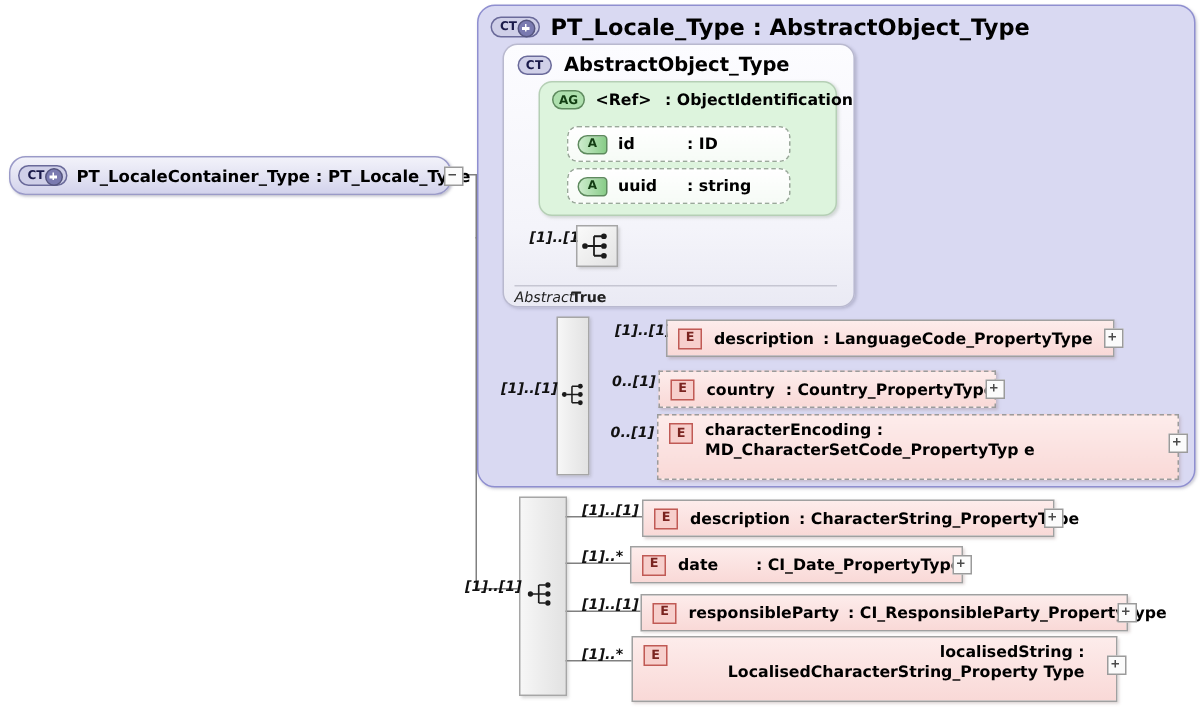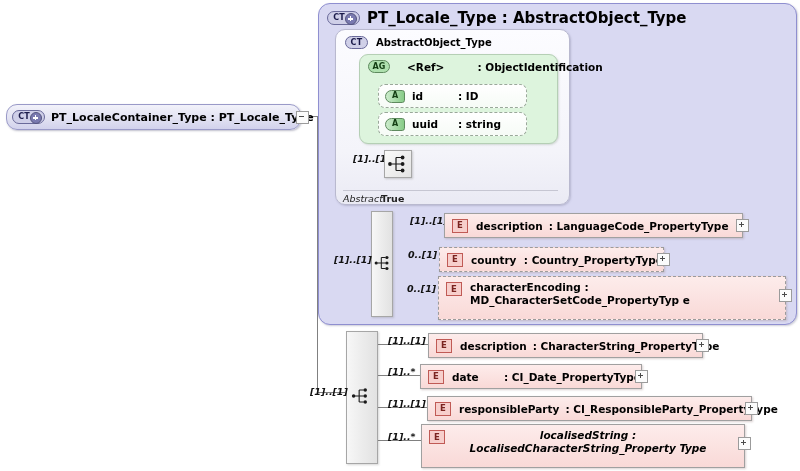--- a/index.html
+++ b/index.html
@@ -59,36 +59,36 @@
     position: absolute;
     border: 1px solid #b9b9cf;
     border-radius: 10px;
     background: linear-gradient(to bottom,#fcfcff 0%,#f4f4fa 70%,#eaeaf4 100%);
     box-shadow: 1px 1px 2px rgba(120,120,150,.35);
   }
   .basebox > .hdr {
     position: absolute; left: 9px; top: 6px;
     display: flex; align-items: center; white-space: nowrap;
   }
-  .basebox > .hdr .lbl { margin-left: 8px; font-weight: bold; font-size: 10px; }
+  .basebox > .hdr .lbl { margin-left: 8px; font-weight: bold; font-size: 13px; }
 
   
   .attrgroup {
     position: absolute;
     border: 1px solid #b5cfb5;
     border-radius: 9px;
     background: #ddf4dd;
     box-shadow: 1px 1px 2px rgba(130,150,130,.3);
   }
   .attrgroup > .hdr {
     position: absolute; left: 8px; top: 5px;
     display: flex; align-items: center; white-space: nowrap;
   }
-  .attrgroup > .hdr .nm { margin-left: 17px; font-weight: bold; }
-  .attrgroup > .hdr .ty { margin-left: 33px; font-weight: bold; }
+  .attrgroup > .hdr .nm { margin-left: 7px; font-weight: bold; }
+  .attrgroup > .hdr .ty { margin-left: 9px; font-weight: bold; }
 
   
   .attrrow {
     position: absolute;
     border: 1px dashed #9aa89a;
     border-radius: 7px;
     background: linear-gradient(to bottom,#ffffff 0%,#f6fbf6 100%);
     display: flex; align-items: center;
     padding-left: 6px;
     white-space: nowrap;
@@ -382,17 +382,17 @@
     <span class="nm">responsibleParty</span>
     <span class="ty" style="margin-left:6px;">: CI_ResponsibleParty_PropertyType</span>
   </div>
   <div class="expander plus" style="left:745px; top:402px;"></div>
 
   <div class="card" style="left:388px; top:431px;">[1]..*</div>
   <div class="elrow req wrap" style="left:421px; top:424px; width:315px; height:38px;">
     <span class="chip chip-e" style="margin-top:1px;">
       <span>E</span>
     </span>
-    <span class="txtwrap" style="width:270px; text-align:center;font-style:italic;">localisedString : LocalisedCharacterString_Property Type</span>
+    <span class="txtwrap" style="width:270px; text-align:right;">localisedString : LocalisedCharacterString_Property Type</span>
   </div>
   <div class="expander plus" style="left:738px; top:437px;"></div>
 
 </div>
 
 </body></html>

